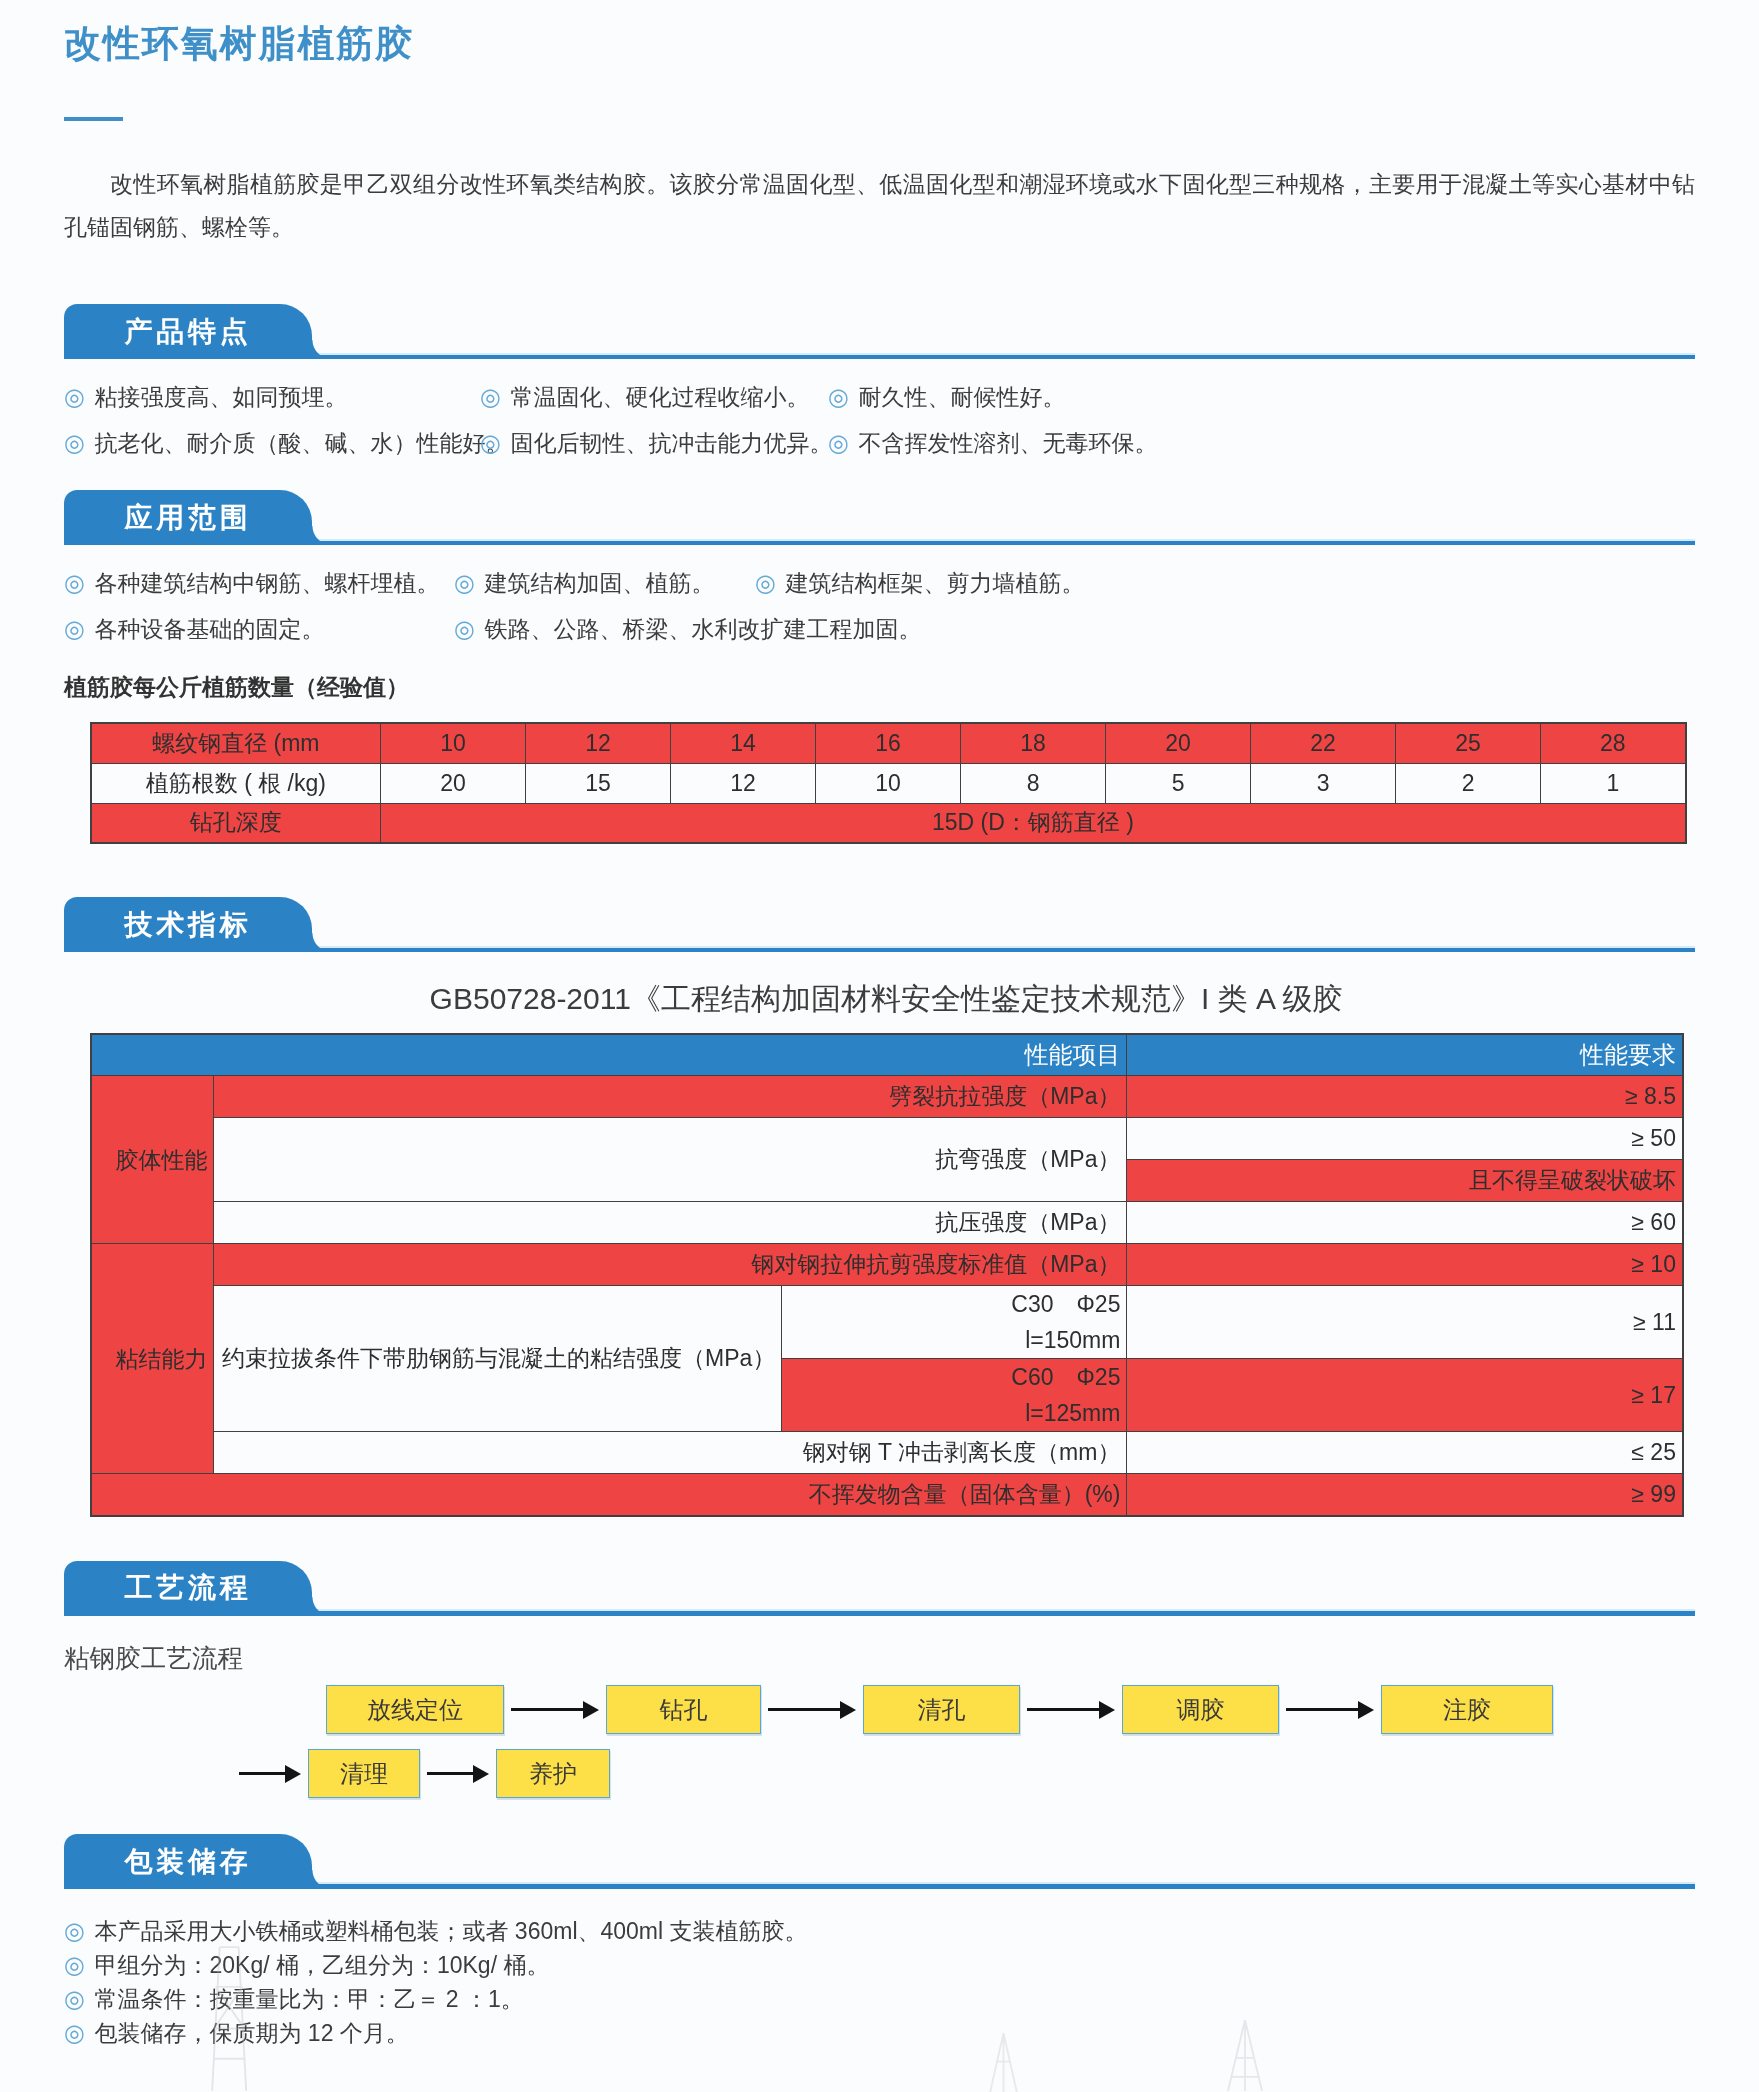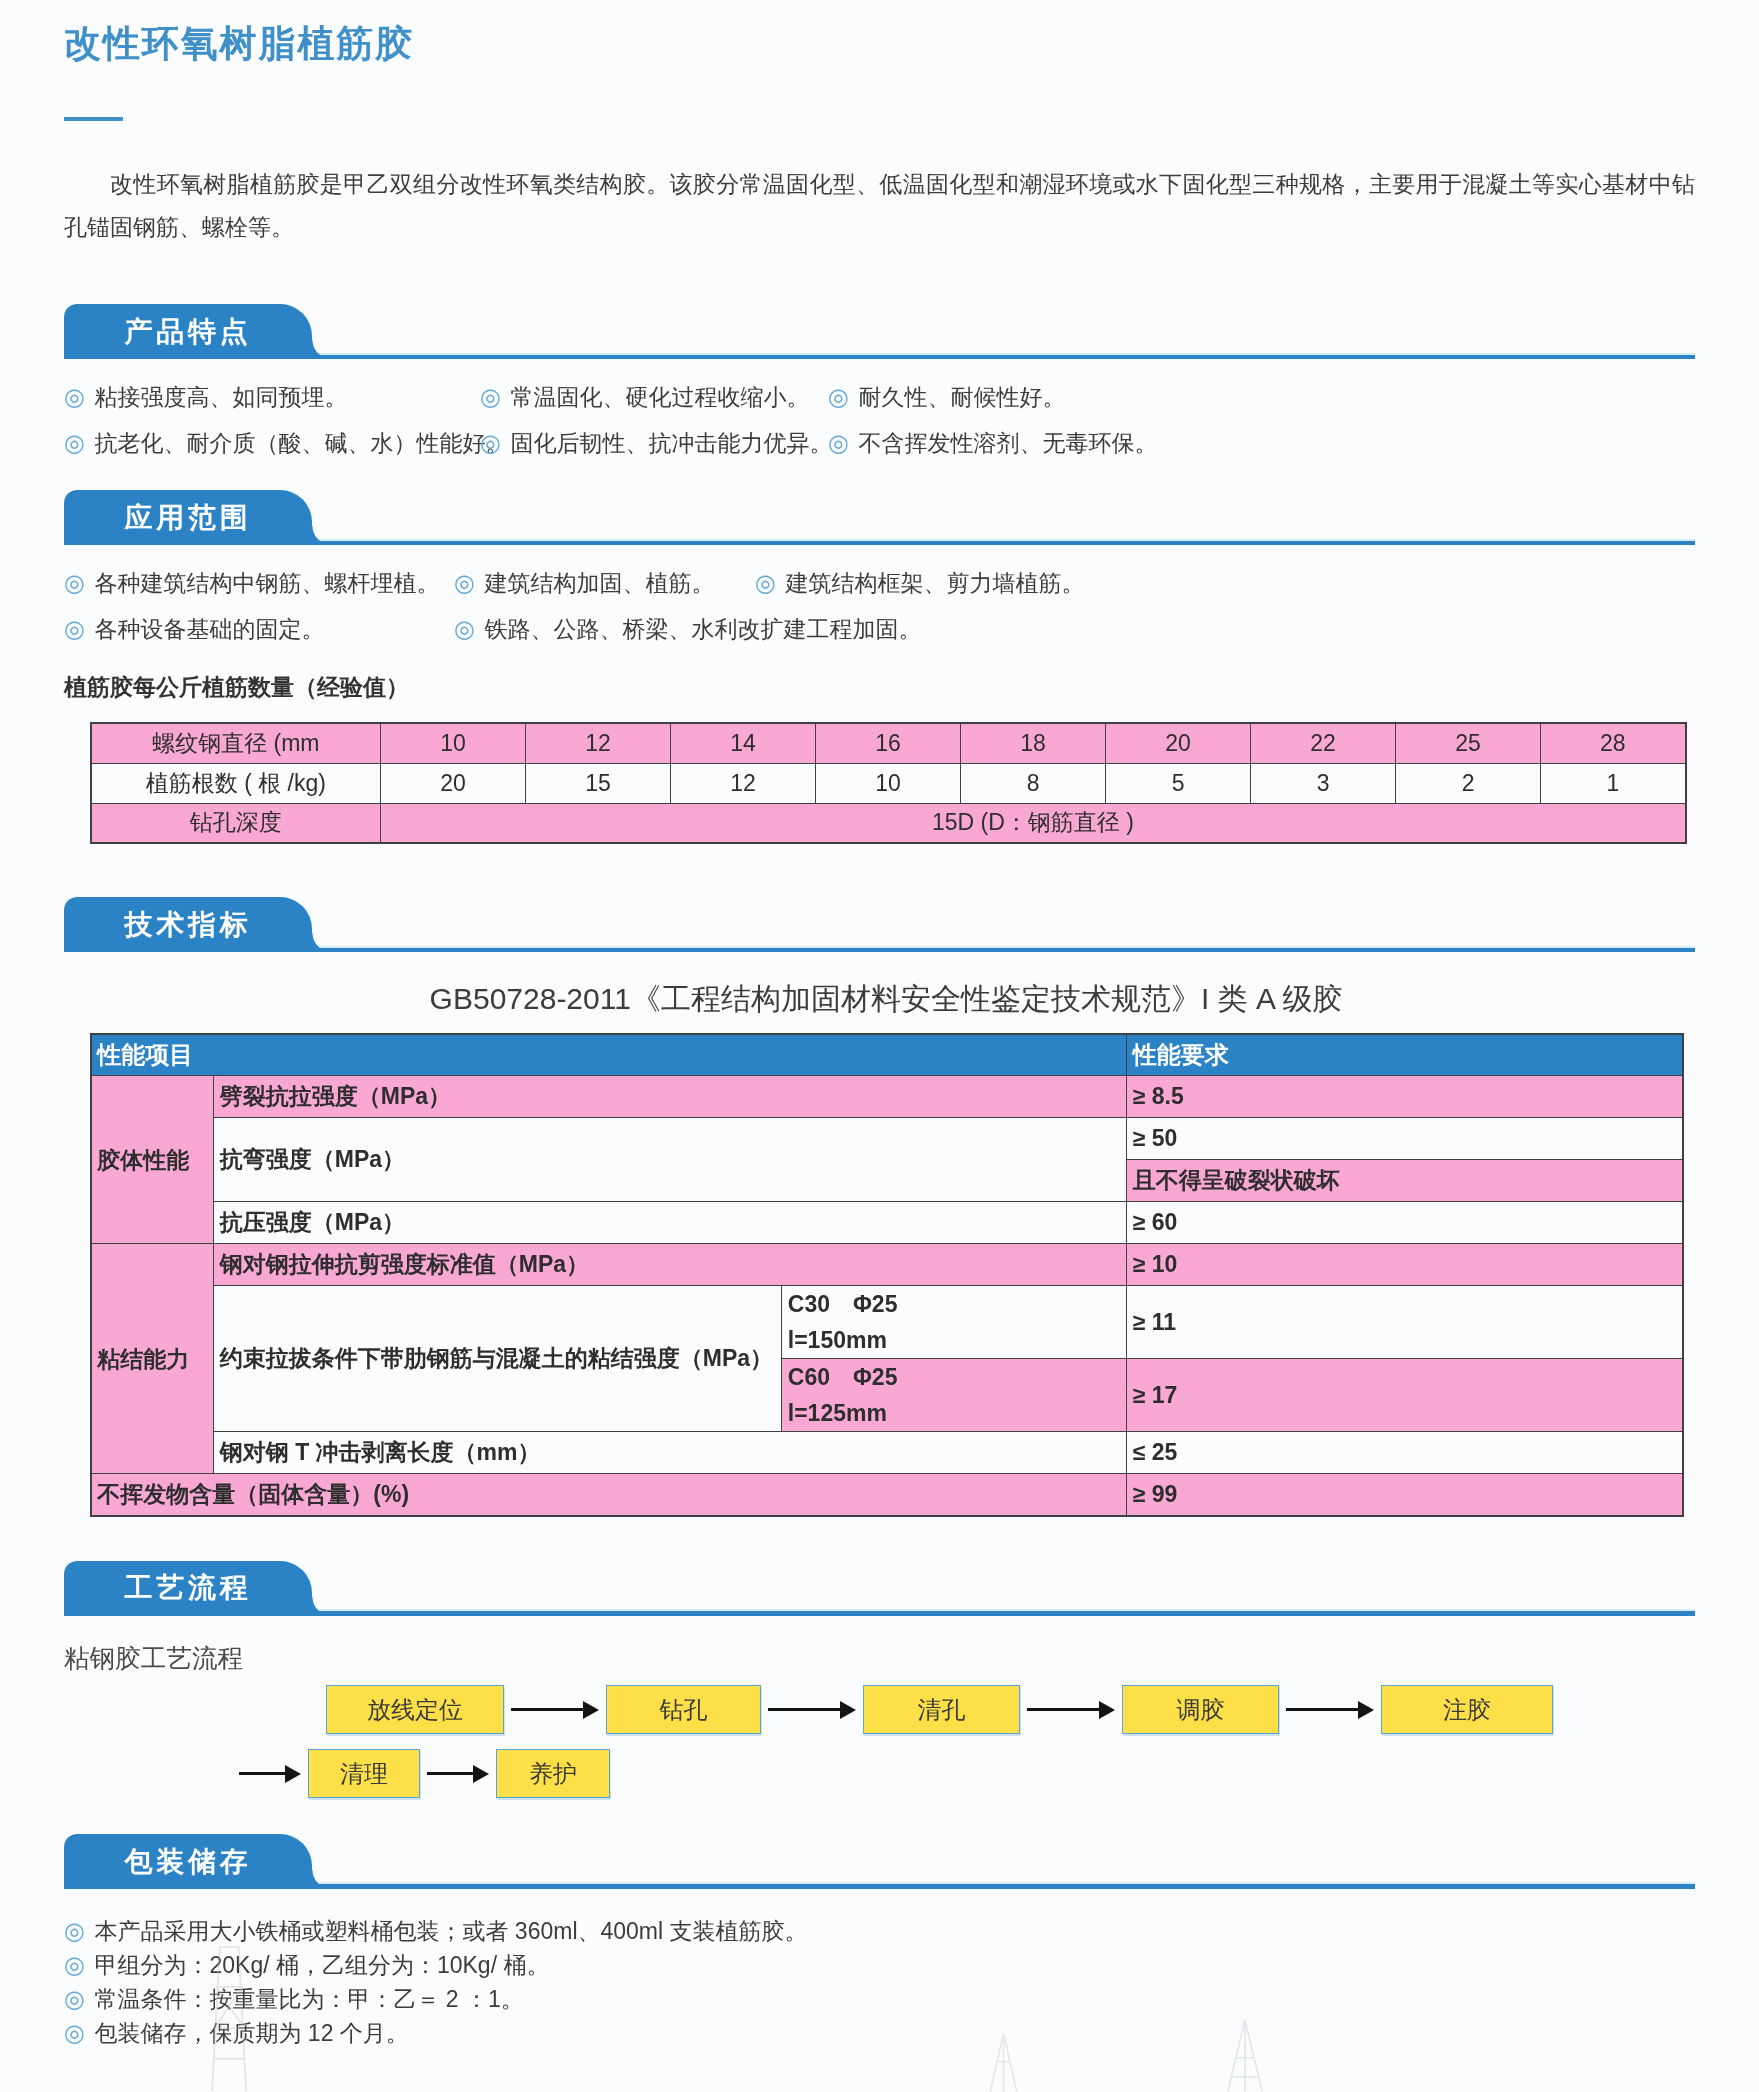--- a/index.html
+++ b/index.html
@@ -43,27 +43,27 @@
   .bullets-features { grid-template-columns:416px 348px auto; }
   .bullets-apps { grid-template-columns:390px 301px auto; }
   .bullet { line-height:29px; white-space:nowrap; }
   .dot { color:#64a9d8; margin-right:9.5px; font-size:24px; }
 
   
   .tbl-caption { margin-top:28px; font-size:23px; font-weight:bold; color:#333333; }
   table.t1 { border-collapse:collapse; margin-top:19px; margin-left:25.6px; table-layout:fixed;
     width:1593px; border:2.8px solid #404040; font-size:23px; color:#2e2e2e; }
   table.t1 td { border:1.9px solid #404040; text-align:center; height:40px; padding:0 3.8px; }
-  .gray { background:#f9a8d4; }
+  .gray { background:#ef4444; }
 
   
   .gb-caption { margin-top:26.5px; margin-left:25.6px; width:1593px; text-align:center; font-size:30px; color:#3c3c3c; }
   table.t2 { border-collapse:collapse; margin-top:13.2px; margin-left:25.6px; table-layout:fixed;
     width:1593px; border:2.8px solid #404040; font-size:23px; color:#2e2e2e; }
-  table.t2 td { border:1.9px solid #404040; text-align:left; height:42px; padding:0 5.7px;font-weight:bold; }
+  table.t2 td { border:1.9px solid #404040; text-align:right; height:42px; padding:0 5.7px; }
   td.bluehead { background:#2b83c5; color:#ffffff; font-size:24px; height:44px; }
   td.groupcell { padding:0 34px; line-height:38px; }
   td.tall { height:78px; }
   .two-line div { line-height:36px; }
 
   
   .flow-label { margin-top:24.6px; font-size:25.6px; color:#4a4a4a; }
   .flow-row { display:flex; align-items:center; }
   .flow-row1 { margin-top:9.5px; margin-left:262px; }
   .flow-row2 { margin-top:15px; margin-left:168px; }

